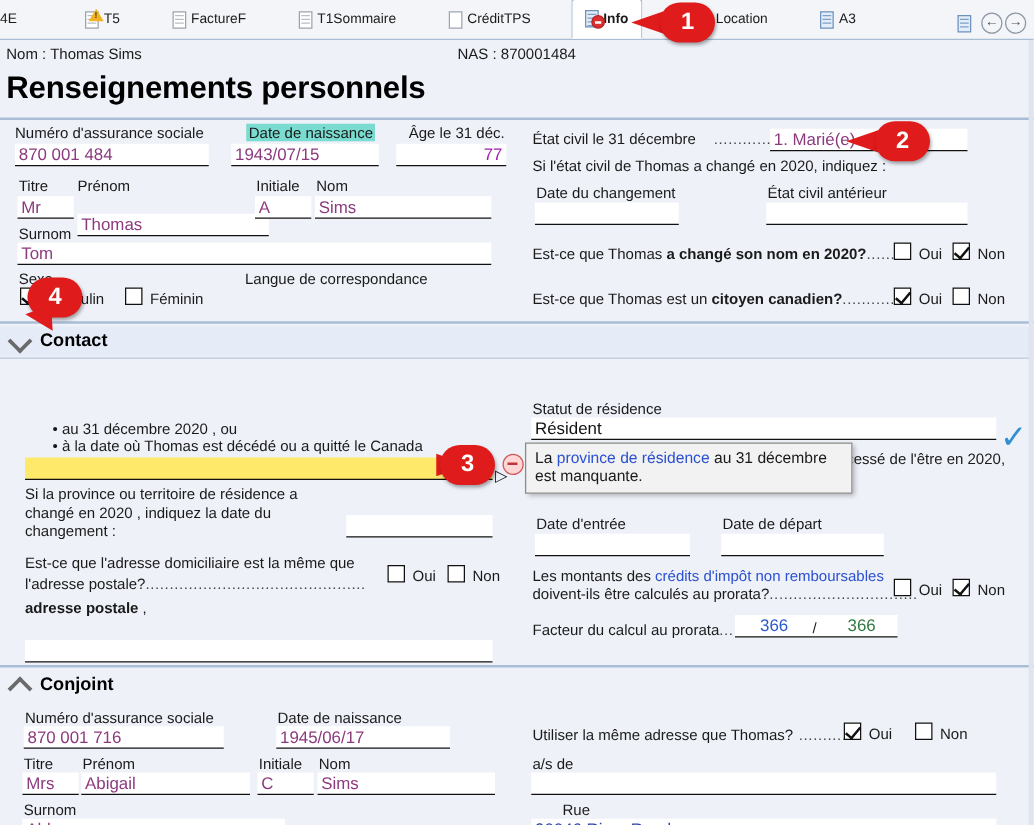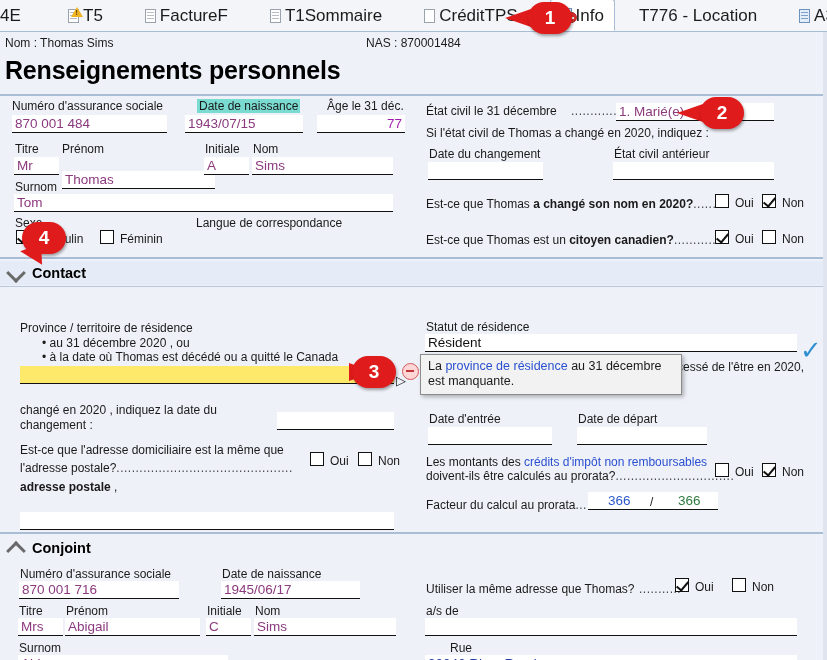--- a/index.html
+++ b/index.html
@@ -14,29 +14,29 @@
 
   
   .tabbar {
     position: absolute; top: 0; left: 0; width: 827px; height: 32px;
     background: #f4f5f8;
     border-bottom: 1px solid #a8bcd4;
     display: flex; align-items: flex-end;
   }
   .tab {
     height: 31px; display: flex; align-items: center; gap: 4px;
-    padding: 0 10px; font-size: 17px; color: #1b1b1b; white-space: nowrap;
+    padding: 0 10px; font-size: 11px; color: #1b1b1b; white-space: nowrap;
     position: relative;
   }
   .tab.active {
     background: #ffffff;
     border: 1px solid #a8bcd4;
     border-bottom: 1px solid #ffffff;
     border-top-left-radius: 3px; border-top-right-radius: 3px;
-    height: 32px; z-index: 5;
+    height: 32px; z-index: 5; font-weight: bold;
   }
   .tab.clipped { padding-left: 0; }
   .tab-label { line-height: 1; }
   .doc-icon { width: 11px; height: 14px; display: inline-block; position: relative; flex: none; }
   .doc-icon .pg {
     position: absolute; inset: 0;
     background: #ffffff; border: 1px solid #9aa3ad;
   }
   .doc-icon.blue .pg { background: #e3edf9; border-color: #6d92bd; }
   .doc-icon .ln {
@@ -362,27 +362,27 @@
   <span class="lbl" style="position:absolute;left:782px;top:232px;">Non</span>
 
   <div class="hrule" style="top:257px;"></div>
   <div class="section-hdr" style="top:261px;">
     <span class="chev down"></span>
     <span class="ttl">Contact</span>
   </div>
   <div class="hrule" style="top:286px;height:1px;background:#b7c7dc;"></div>
 
 
-  <span class="lbl" style="position:absolute;left:20px;top:321px;">Province / territoire de résidence</span>
   <span class="lbl" style="position:absolute;left:42px;top:336px;">•&nbsp;<span>au 31 décembre 2020 , ou</span></span>
   <span class="lbl" style="position:absolute;left:42px;top:350px;">•&nbsp;<span>à la date où Thomas est décédé ou a quitté le Canada</span></span>
   <div class="fld yellow" style="left:20px;top:366px;width:374px;">
     <span class="val"></span>
   </div>
 
+  <span class="lbl" style="position:absolute;left:20px;top:388px;">Si la province ou territoire de résidence a</span>
   <span class="lbl" style="position:absolute;left:20px;top:403px;">changé en 2020 , indiquez la date du</span>
   <span class="lbl" style="position:absolute;left:20px;top:418px;">changement :</span>
   <div class="fld blank" style="left:277px;top:412px;width:117px;">
     <span class="val"></span>
   </div>
 
   <span class="lbl" style="position:absolute;left:20px;top:443px;">Est-ce que l'adresse domiciliaire est la même que</span>
   <div style="position:absolute;left:20px;top:458px;">
     <span class="lbl">l'adresse postale?</span><span class="dots">..............................................</span>
   </div>

